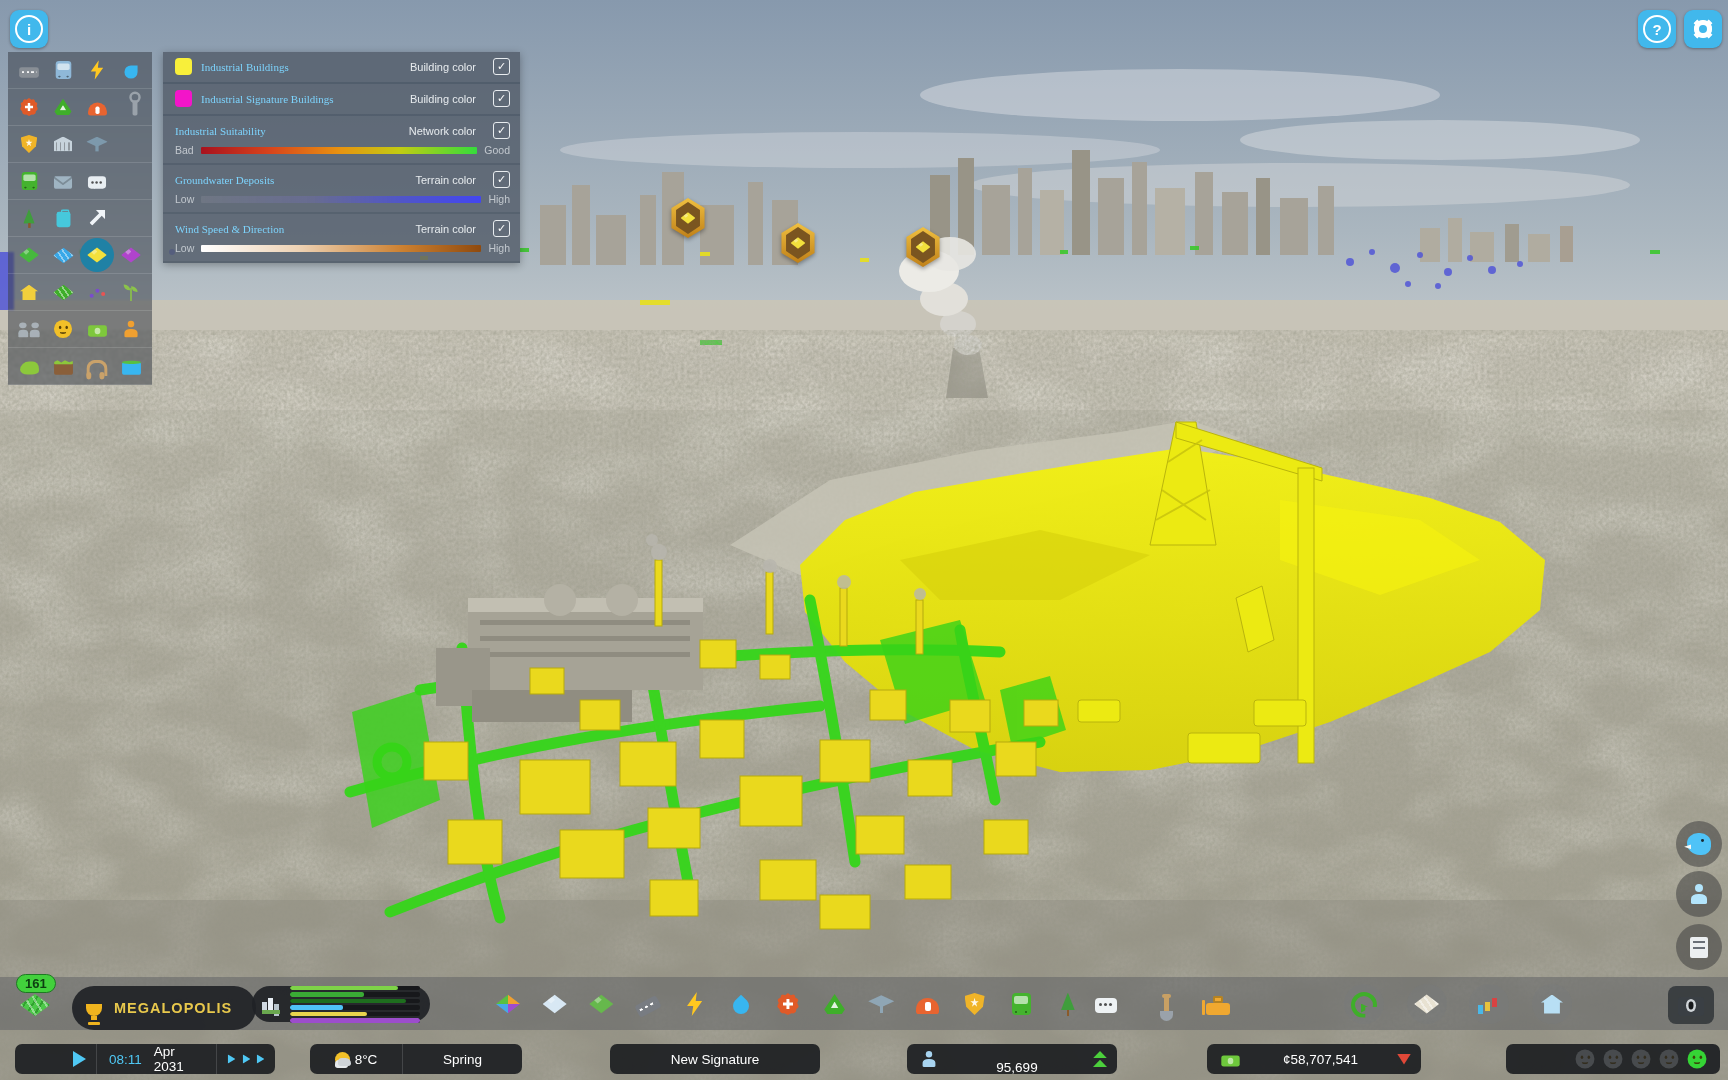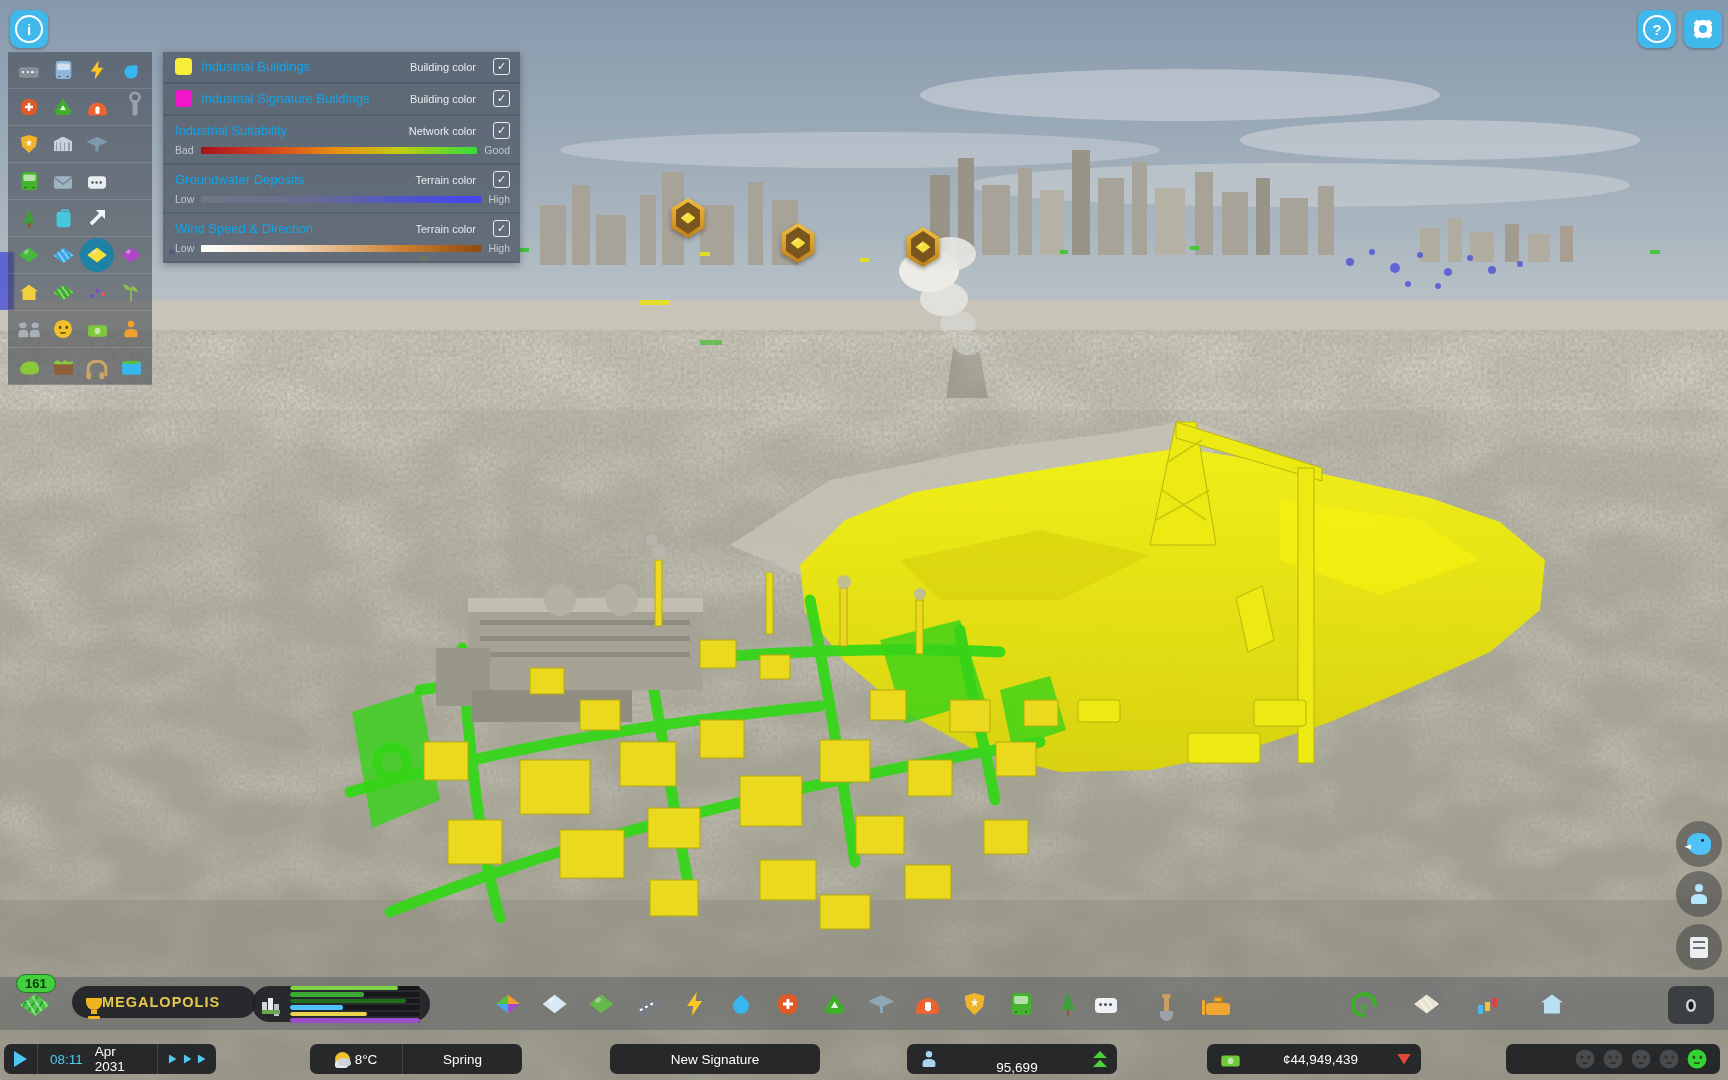--- a/index.html
+++ b/index.html
@@ -118,41 +118,41 @@
   
   #legend{position:absolute;left:163px;top:52px;width:357px;background:rgba(55,66,80,.72);box-shadow:0 2px 8px rgba(0,0,0,.3);}
   #legend .hdr{height:32px;background:rgba(38,48,61,.92);display:flex;align-items:center;padding:0 10px;}
   #legend .hdr .title{flex:1;text-align:center;color:#52c6f2;font-size:13px;letter-spacing:1.5px;font-weight:bold;}
   #legend .hdr .icn{transform:scale(.9);}
   .close-x{color:#fff;font-size:19px;font-weight:bold;cursor:pointer;line-height:1;}
   #legend .section{height:27px;display:flex;align-items:center;padding:0 12px;color:#fff;font-size:12.5px;font-weight:bold;letter-spacing:.6px;}
   .lg-row{background:rgba(118,126,136,.38);margin:0 0 2px 0;padding:6px 10px 7px 12px;}
   .lg-row .top{display:flex;align-items:center;gap:9px;}
   .lg-row .swatch{width:17px;height:17px;border-radius:4px;flex:none;}
-  .lg-row .lab{flex:1;color:#0ea5e9;font-size:13px;}
+  .lg-row .lab{flex:1;color:#7dd3fc;font-size:11px;font-family:Liberation Serif, serif;}
   .lg-row .rlab{color:#e7ebee;font-size:11px;margin-right:8px;}
   .lg-check{width:15px;height:15px;border:1.5px solid #e8ecef;border-radius:3px;color:#fff;font-size:11px;display:flex;align-items:center;justify-content:center;flex:none;cursor:pointer;}
   .lg-grad{display:flex;align-items:center;gap:7px;margin-top:5px;}
   .lg-grad .end{color:#c2c8ce;font-size:10.5px;}
   .lg-grad .bar{flex:1;height:7px;border-radius:1px;}
   .grad-suitability{background:linear-gradient(90deg,#a8121e,#d8441c 25%,#e89210 50%,#c2cc12 72%,#35dc3c);}
   .grad-groundwater{background:linear-gradient(90deg,rgba(150,150,162,.25),rgba(108,108,165,.55) 40%,#5055c8 72%,#4346f0);}
   .grad-wind{background:linear-gradient(90deg,#ffffff,#eed2b4 35%,#cc8030 72%,#8f4a0e);}
   
   .hexmarker{position:absolute;width:36px;height:40px;filter:drop-shadow(0 2px 2px rgba(0,0,0,.35));cursor:pointer;}
   .hexmarker .hx{position:absolute;inset:0;background:linear-gradient(180deg,#f0c040,#c08018);clip-path:polygon(50% 0,96% 25%,96% 75%,50% 100%,4% 75%,4% 25%);}
   .hexmarker .hx2{position:absolute;inset:4px 5px;background:#7a5520;clip-path:polygon(50% 0,96% 25%,96% 75%,50% 100%,4% 75%,4% 25%);}
   .hexmarker .icn{position:absolute;left:50%;top:50%;transform:translate(-50%,-50%) scale(.62);}
   .side-btn{position:absolute;width:46px;height:46px;border-radius:50%;background:rgba(64,64,64,.55);display:flex;align-items:center;justify-content:center;cursor:pointer;}
   
   #toolband{position:absolute;left:0;top:977px;width:1728px;height:53px;background:rgba(92,94,98,.5);}
   .pill{position:absolute;background:rgba(32,34,38,.92);border-radius:22px;display:flex;align-items:center;}
   #mile-badge{position:absolute;left:16px;top:974px;z-index:3;background:#42d03c;color:#0d3d10;font-weight:bold;font-size:13px;padding:1px 8px;border-radius:10px;border:1.5px solid #1d7a22;}
   #mile-icon{position:absolute;left:20px;top:992px;color:#4cc848;}
-  #trophy-pill{left:72px;top:986px;width:156px;height:32px;padding:0 14px;gap:0;}
+  #trophy-pill{left:72px;top:986px;width:156px;height:44px;padding:0 14px;gap:12px;}
   #trophy-pill .lbl{color:#e8c84c;font-size:14.5px;font-weight:bold;letter-spacing:1px;}
   #demand-pill{left:252px;top:986px;width:160px;height:36px;padding:0 10px 0 8px;gap:8px;}
   #demand-bars{flex:1;display:flex;flex-direction:column;gap:2px;}
   #demand-bars .track{height:4.5px;background:#17181b;border-radius:2px;overflow:hidden;}
   #demand-bars .fill{height:100%;border-radius:2px;}
   .tbar-group{position:absolute;top:984px;display:flex;align-items:center;justify-content:space-between;}
   .tbar-group .slot{width:40px;height:40px;display:flex;align-items:center;justify-content:center;cursor:pointer;}
   .tbar-group.big .slot{background:rgba(120,122,126,.28);border-radius:50%;}
   #camera-btn{position:absolute;left:1668px;top:986px;width:46px;height:38px;border-radius:8px;background:rgba(52,56,60,.9);display:flex;align-items:center;justify-content:center;cursor:pointer;color:#3a3f44;}
   
@@ -677,21 +677,21 @@
       </div>
       <div class="slot">
         <span class="icn s-house" style="color: rgb(184, 223, 244);"></span>
       </div>
     </div>
 
 <div id="camera-btn">
   <span class="icn s-camera"></span>
 </div>
 
-<div class="sb-pill" style="left:4px;width:212px;">
+<div class="sb-pill" style="left:15px;width:212px;padding-left:48px;">
   <div class="sb-seg" style="padding:0 10px;">
     <span class="icn s-tri-right" style="color:#4fc8f4"></span>
   </div>
   <div class="sb-div"></div>
   <div class="sb-seg" style="gap:12px;">
     <span class="cyan">08:11</span>
     <span>Apr 2031</span>
   </div>
   <div class="sb-div"></div>
   <div class="sb-seg" style="padding:0 8px;">
@@ -725,21 +725,21 @@
   <div style="flex:1;text-align:center;margin-top:17px;"><span>95,699</span></div>
   <div class="sb-seg" style="padding:0 10px;">
         <span class="icn s-chevron2up" style="color:#4cd03c"></span>
       </div>
 </div>
 
 <div class="sb-pill" style="left:1207px;width:214px;">
   <div class="sb-seg" style="padding:0 12px;">
         <span class="icn s-cash" style="color:#6ec83c;transform:scale(.8)"></span>
       </div>
-  <div style="flex:1;text-align:center;"><span>¢44,949,439</span></div>
+  <div style="flex:1;text-align:center;"><span>¢58,707,541</span></div>
   <div class="sb-seg" style="padding:0 10px;">
         <span class="icn s-tri-down" style="color:#e04838"></span>
       </div>
 </div>
 
 <div class="sb-pill" style="left:1506px;width:214px;">
   <div id="happy-faces">
         <span class="icn s-smiley face-dim" style="color: rgb(114, 118, 122);"></span>
         <span class="icn s-smiley face-dim" style="color: rgb(114, 118, 122);"></span>
         <span class="icn s-smiley face-dim" style="color: rgb(114, 118, 122);"></span>

